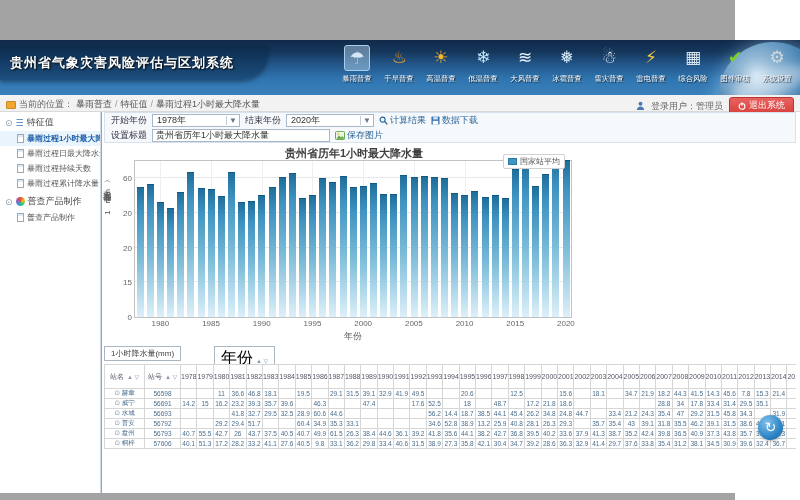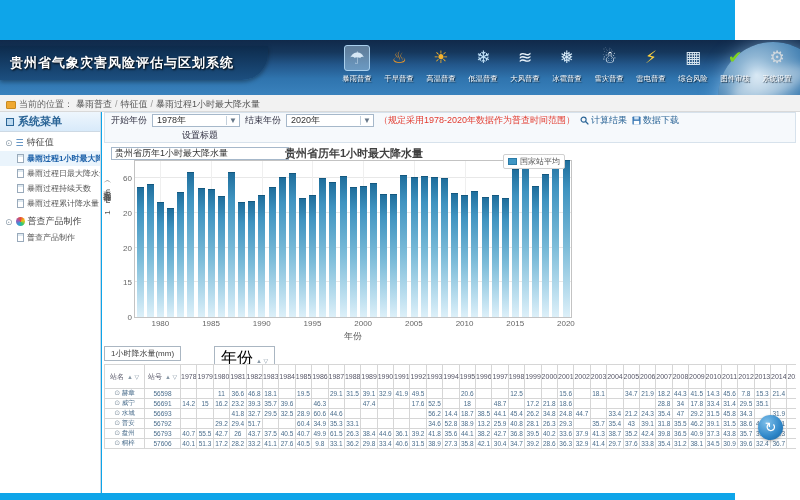--- a/index.html
+++ b/index.html
@@ -1,18 +1,18 @@
 <!DOCTYPE html>
 <html><head>
 <meta charset="utf-8">
 <style>
   html,body{margin:0;padding:0;background:#fff;width:800px;height:500px;overflow:hidden;
     font-family:"Liberation Sans","DejaVu Sans",sans-serif;}
   *{box-sizing:border-box;}
-  #stage{position:absolute;left:0;top:0;width:735px;height:500px;background:#0ea5e9;}
+  #stage{position:absolute;left:0;top:0;width:735px;height:500px;background:#a3a3a3;}
 
   
   #banner{position:absolute;left:0;top:40px;width:800px;height:55px;overflow:hidden;
     background:linear-gradient(180deg,#10294a 0%,#15375c 22%,#23578b 45%,#2f74ae 70%,#3a82bd 100%);}
   #earth{position:absolute;right:-28px;top:2px;width:110px;height:110px;border-radius:50%;
     background:radial-gradient(circle at 35% 30%,#cfe3f2 0%,#8fb6d4 18%,#4b86b6 45%,#1d4e7e 80%,#123a61 100%);
     box-shadow:0 0 18px rgba(180,220,255,.5);}
   #earth:after{content:"";position:absolute;left:12px;top:28px;width:80px;height:26px;border-radius:50%;
     background:rgba(255,255,255,.35);filter:blur(4px);transform:rotate(-18deg);}
   #app-title-panel{position:absolute;left:0;top:6px;width:268px;height:34px;
@@ -165,27 +165,39 @@
         </div>
       </div>
   </div>
 
   <div id="crumbbar">
     <div id="crumb-left">
       <span id="crumb-folder"></span>
       <span>当前的位置：</span>
       <span id="crumb-links"><span class="crumb-link">暴雨普查</span><span class="crumb-sep">/</span><span class="crumb-link">特征值</span><span class="crumb-sep">/</span><span class="crumb-link">暴雨过程1小时最大降水量</span></span>
     </div>
+    <div id="crumb-right">
+      <span id="user-ico">
+        <svg width="9" height="9" viewBox="0 0 10 10">
+            <circle cx="5" cy="3" r="2.2" fill="#4a7bb0"></circle>
+            <path d="M1 10c0-2.5 1.8-4 4-4s4 1.5 4 4z" fill="#4a7bb0"></path>
+          </svg>
+      </span>
+      <span>登录用户：管理员</span>
+      <span id="logout-btn">
+        <svg width="8" height="8" viewBox="0 0 10 10">
+            <circle cx="5" cy="5.5" r="3.6" fill="none" stroke="#fff" stroke-width="1.4"></circle>
+            <line x1="5" y1="0.5" x2="5" y2="4.5" stroke="#fff" stroke-width="1.6"></line>
+          </svg>
+        <span>退出系统</span>
+      </span>
+    </div>
   </div>
 
   <div id="sidebar">
-    <div id="sb-header">
-      <span class="sq"></span>
-      <span>系统菜单</span>
-    </div>
     <div id="sb-tree">
         <div class="sb-group">
           <span class="tog">⊙</span>
           <span class="gico">☰</span>
           <span>特征值</span>
         </div>
         <div class="sb-child selected">
           <span class="doc"></span>
           <span>暴雨过程1小时最大降水量</span>
         </div>
@@ -220,38 +232,37 @@
         <span class="tb-lbl">开始年份</span>
         <span class="tb-select">
           <span>1978年</span>
             <span class="car">▼</span>
         </span>
         <span class="tb-lbl">结束年份</span>
         <span class="tb-select">
           <span>2020年</span>
             <span class="car">▼</span>
         </span>
-        <span id="tb-note">（规定采用1978-2020年数据作为普查时间范围）</span>
         <span class="tb-btn">
           <svg width="9" height="9" viewBox="0 0 10 10">
               <circle cx="4" cy="4" r="2.8" fill="none" stroke="#2a6496" stroke-width="1.3"></circle>
               <line x1="6.2" y1="6.2" x2="9.3" y2="9.3" stroke="#2a6496" stroke-width="1.5"></line>
             </svg>
           <span>计算结果</span>
         </span>
         <span class="tb-btn">
           <svg width="9" height="9" viewBox="0 0 10 10">
               <rect x="0.5" y="0.5" width="9" height="9" rx="1" fill="#3a78b5"></rect>
               <rect x="2.5" y="0.5" width="5" height="3.4" fill="#cfe2f3"></rect>
               <rect x="2" y="5.4" width="6" height="4.1" fill="#fff"></rect>
             </svg>
           <span>数据下载</span>
         </span>
       </div>
-      <div class="tb-row" style="top:16px;flex-direction:column;">
+      <div class="tb-row" style="top:16px;">
         <span class="tb-lbl">设置标题</span>
         <span id="title-input">贵州省历年1小时最大降水量</span>
         <span class="tb-btn">
           <svg width="10" height="9" viewBox="0 0 11 10">
               <rect x="0.5" y="0.5" width="10" height="9" rx="1" fill="#eaf4e4" stroke="#5aa23c"></rect>
               <circle cx="3.4" cy="3.4" r="1.1" fill="#f0c040"></circle>
               <path d="M1.5 8.5l3-3.4 2 2.2 1.6-1.6 2.4 2.8z" fill="#5aa23c"></path>
             </svg>
           <span>保存图片</span>
         </span>

